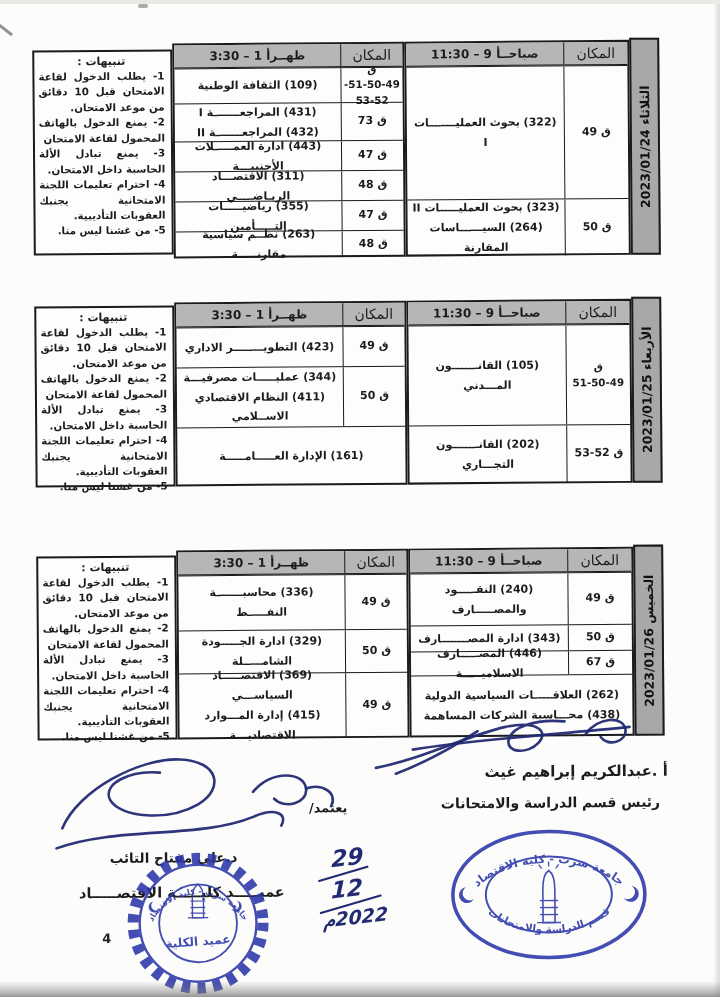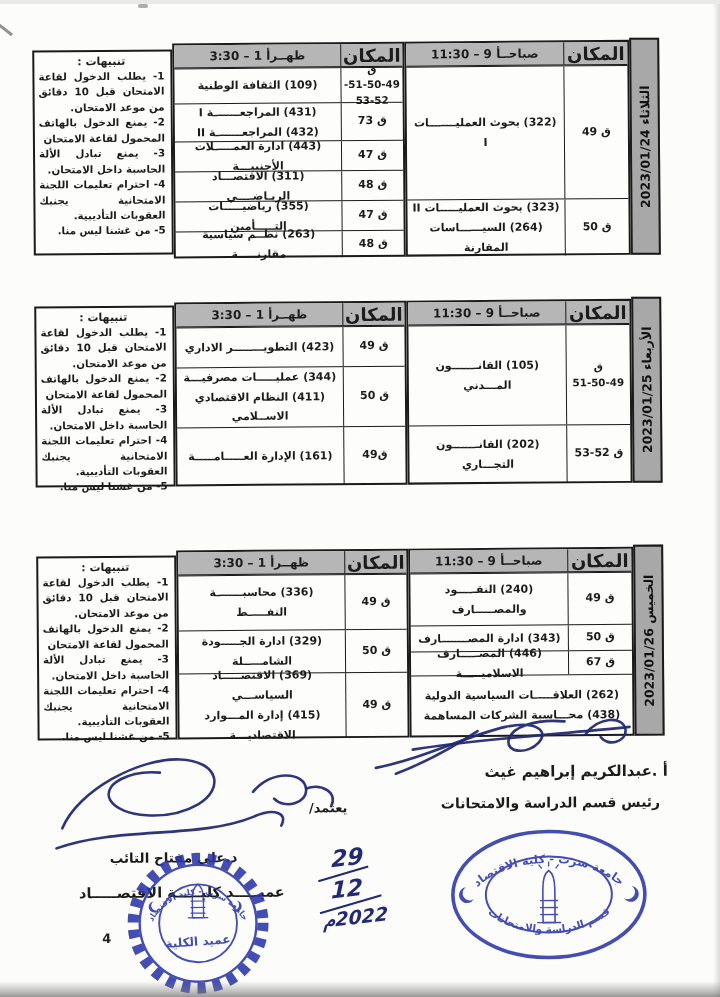--- a/index.html
+++ b/index.html
@@ -10,21 +10,21 @@
 
   
   .tbl{position:absolute;}
   .notes{position:absolute;left:2px;width:140px;border:2px solid #1b1b1b;background:#fdfdfb;
          box-sizing:border-box;padding:3px 6px 2px 4px;direction:rtl;}
   .notes .nt{font-weight:bold;font-size:11px;text-align:center;margin-bottom:1px;}
   .notes .ni{font-weight:bold;font-size:10.3px;line-height:1.5;text-align:justify;text-align-last:right;}
   .grp{position:absolute;top:2px;border:2px solid #1b1b1b;box-sizing:border-box;background:#fdfdfb;}
   .hd{display:flex;height:22px;border-bottom:1.6px solid #1b1b1b;background:#b6b6b6;}
   .hd .h1{flex:1;display:flex;align-items:center;justify-content:center;font-weight:bold;font-size:12px;direction:rtl;}
-  .hd .h2{display:flex;align-items:center;justify-content:center;font-weight:bold;font-size:18px;
+  .hd .h2{display:flex;align-items:center;justify-content:center;font-weight:normal;font-size:14px;
           border-right:1.6px solid #1b1b1b;box-sizing:border-box;direction:rtl;}
   .row{display:flex;border-top:1.6px solid #1b1b1b;box-sizing:border-box;}
   .row:first-of-type{border-top:none;}
   .subj{display:flex;align-items:center;justify-content:center;text-align:center;font-weight:bold;
         font-size:11px;line-height:1.8;direction:rtl;white-space:pre-line;padding:1px 4px;box-sizing:border-box;}
   .plc{display:flex;align-items:center;justify-content:center;text-align:center;font-weight:bold;
        font-size:11px;line-height:1.5;direction:rtl;white-space:pre-line;border-right:1.6px solid #1b1b1b;
        box-sizing:border-box;order:-0;}
   
   .row .subj{order:1;}
@@ -140,21 +140,20 @@
         <div class="subj" style="flex:1;">(423) التطويــــــــر الاداري</div>
         <div class="plc" style="width:62px;">ق 49</div>
       </div>
       <div class="row" style="height:60px;">
         <div class="subj" style="flex:1;">(344) عمليـــــات مصرفيـــة
 (411) النظام الاقتصادي الاســلامي</div>
         <div class="plc" style="width:62px;">ق 50</div>
       </div>
       <div class="row" style="height:58px;">
         <div class="subj" style="flex:1;">(161) الإدارة العـــــامـــــة</div>
-        <div class="plc" style="width:62px;">ق49</div>
       </div>
     </div>
 
     <div class="grp" style="left:374px;width:225px;height:184px;">
       <div class="hd">
         <div class="h1">صباحــأ 9 – 11:30</div>
         <div class="h2" style="width:64px;">المكان</div>
       </div>
       <div class="row" style="height:100px;">
         <div class="subj" style="flex:1;">(105) القانـــــــون المـــدني</div>

